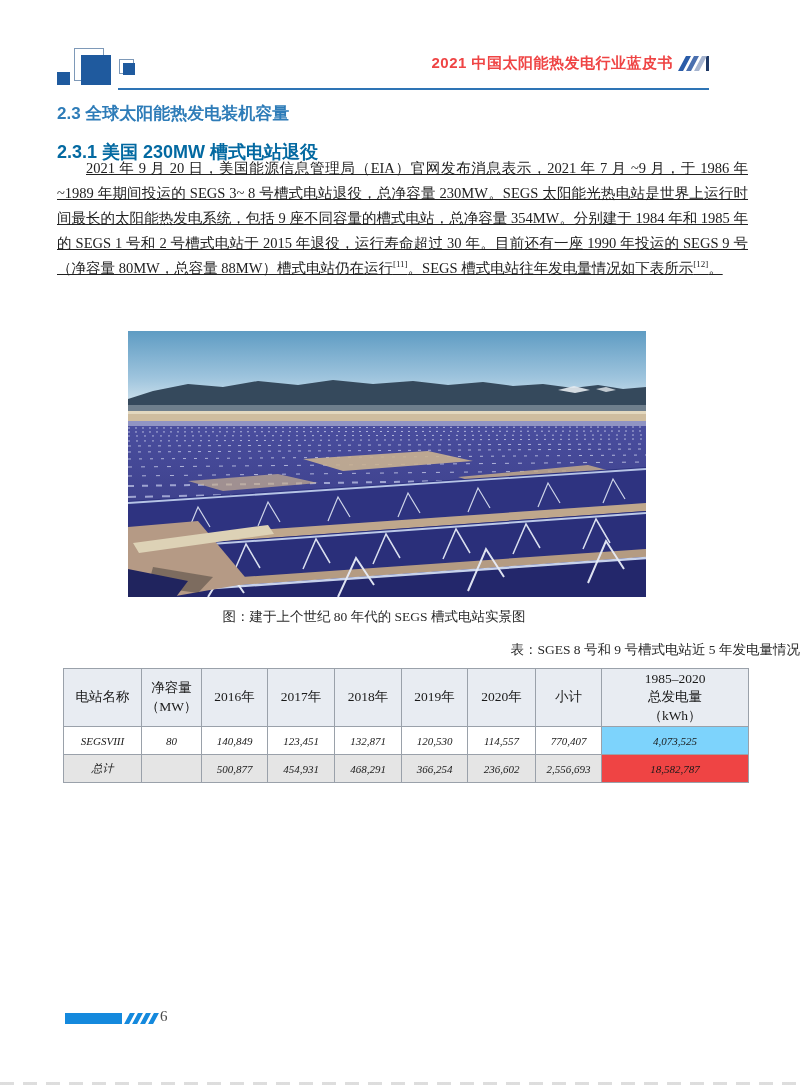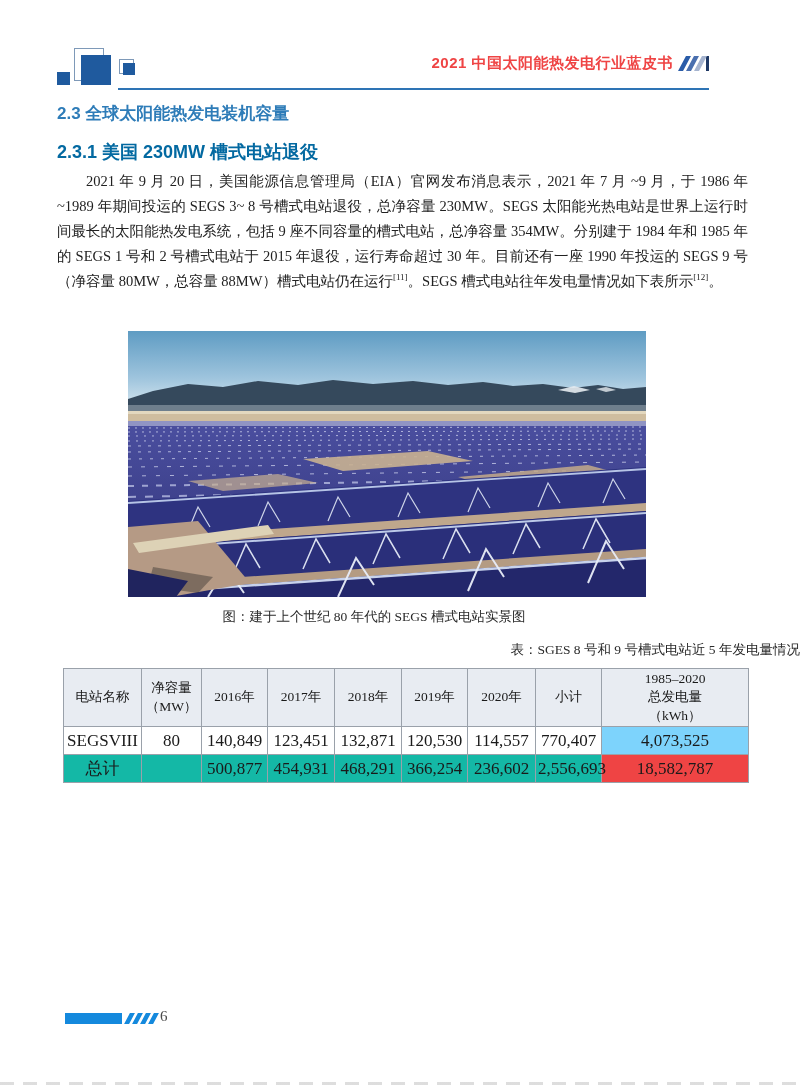--- a/index.html
+++ b/index.html
@@ -27,43 +27,43 @@
 
   
   .h-section { position:absolute; left:57px; top:102px;
                font-family:"Liberation Sans","DejaVu Sans",sans-serif;
                font-size:17px; font-weight:700; color:#2e7cb8; }
   .h-subsection { position:absolute; left:57px; top:140px;
                font-family:"Liberation Sans","DejaVu Sans",sans-serif;
                font-size:18px; font-weight:700; color:#0369a1; }
 
   
-  .body-par { position:absolute; left:57px; top:169px; width:691px;
+  .body-par { position:absolute; left:57px; top:156px; width:691px;
               font-size:14.5px; line-height:25px; text-align:justify;
-              text-indent:2em; color:#212121; }
+              text-indent:2em; color:#212121;text-decoration:underline; }
   .body-par sup { font-size:9px; vertical-align:super; line-height:0; }
 
   
   .photo { position:absolute; left:128px; top:331px; width:518px; height:266px; }
   .photo svg { display:block; width:100%; height:100%; }
 
   .fig-caption  { position:absolute; left:0; top:608px; width:748px; text-align:center;
                   font-size:13.5px; color:#2a2a2a; }
   .tbl-caption  { position:absolute; left:0; top:641px; width:800px; text-align:right;
                   font-size:13.5px; color:#2a2a2a; }
 
   
   table.gen { position:absolute; left:63px; top:668px; width:685px;
               border-collapse:collapse; table-layout:fixed;
               font-size:14px; color:#1a1a1a; }
   table.gen th, table.gen td { border:1px solid #9aa1aa; text-align:center; vertical-align:middle; padding:1px 2px; }
   table.gen th { background:#e8ecf2; font-weight:400; font-size:13.5px; line-height:1.35; white-space:pre-line; height:58px; }
-  table.gen td { background:#ffffff; height:28px; font-size:17px; }
+  table.gen td { background:#ffffff; height:28px; font-size:11px;font-style:italic; }
   table.gen td:last-child { background:#7dd3fc; }
-  table.gen tr.totals td { background:#14b8a6; }
+  table.gen tr.totals td { background:#e5e5e5; }
   table.gen tr.totals td:last-child { background:#ef4444; }
   table.gen col.c0{width:78px} table.gen col.c1{width:60px} table.gen col.c2{width:66px}
   table.gen col.c3{width:67px} table.gen col.c4{width:67px} table.gen col.c5{width:66px}
   table.gen col.c6{width:68px} table.gen col.c7{width:66px} table.gen col.c8{width:147px}
 
   
   .footer-bar { position:absolute; left:65px; top:1013px; width:57px; height:11px; background:#1489dd; }
   .footer-slashes { position:absolute; left:127px; top:1013px; display:flex; gap:3px; height:11px; }
   .footer-slashes i { display:block; width:5px; height:11px; background:#1489dd; transform:skewX(-28deg); }
   .page-number { position:absolute; left:160px; top:1008px; font-size:15px; color:#4a4a4a; }

